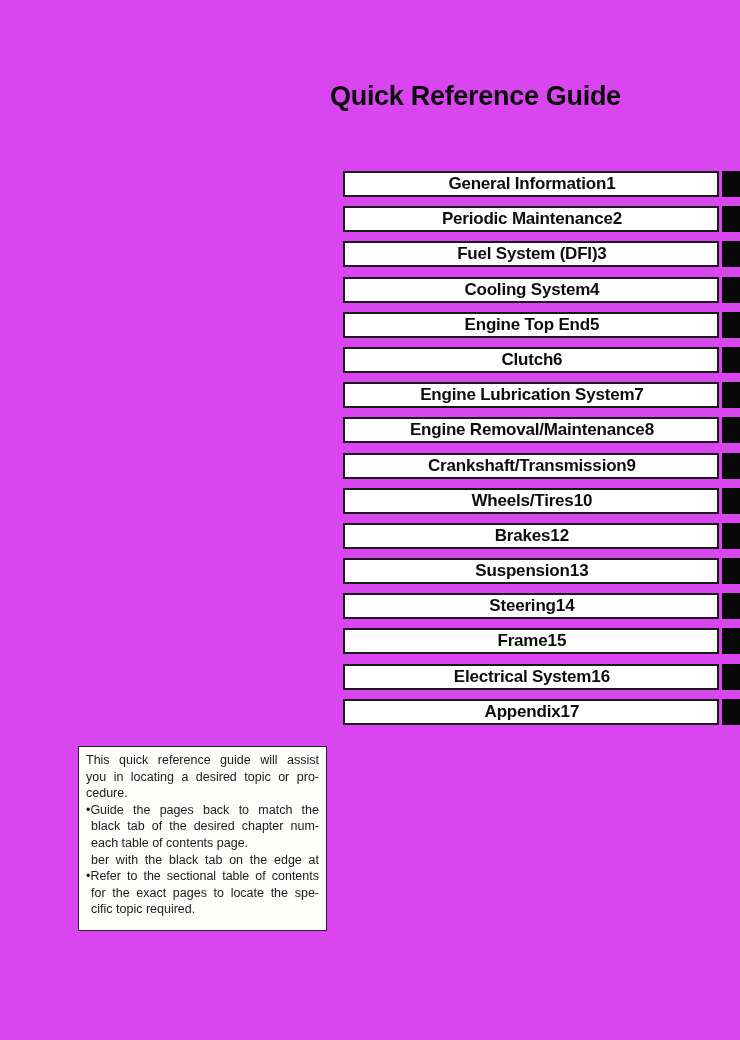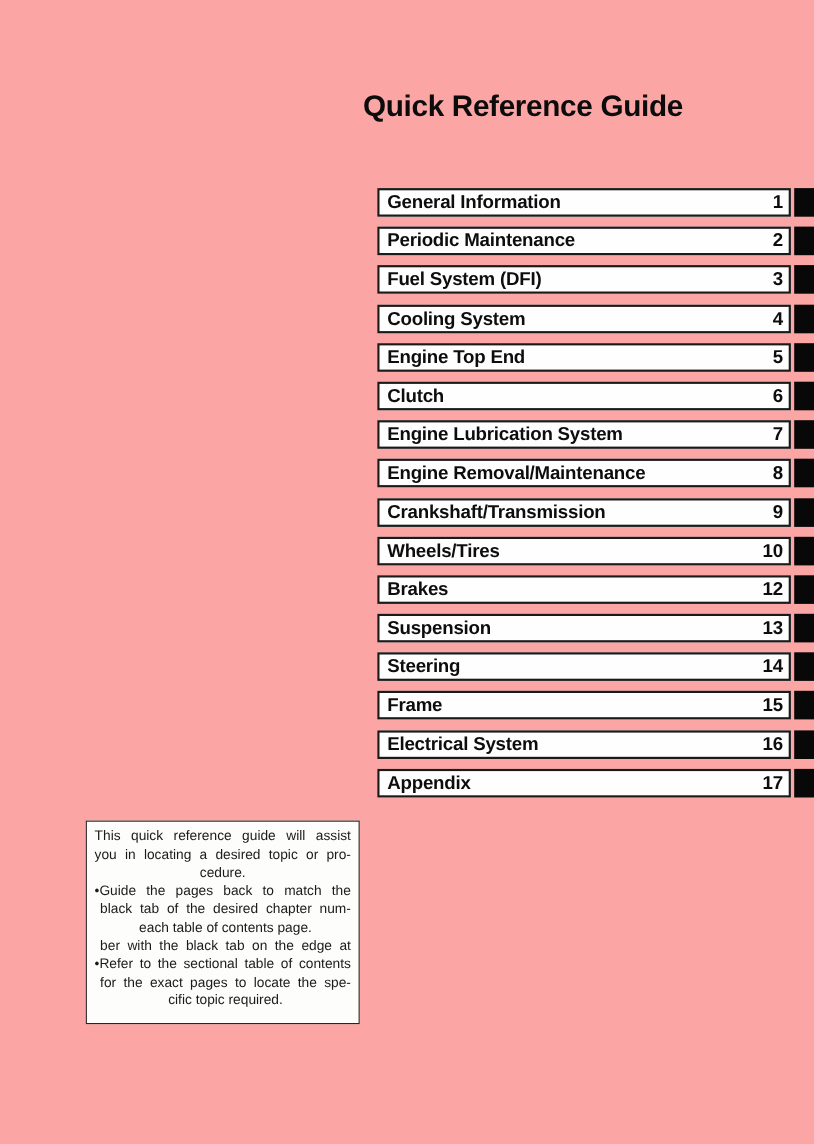--- a/index.html
+++ b/index.html
@@ -5,21 +5,21 @@
   html, body {
     margin: 0;
     padding: 0;
     background: #ffffff;
     font-family: "Liberation Sans", sans-serif;
   }
   .page {
     position: relative;
     width: 740px;
     height: 1040px;
-    background: #fca5a5;
+    background: #d946ef;
     overflow: hidden;
     color: #0d0d0d;
   }
   .page-title {
     position: absolute;
     left: 330px;
     top: 81px;
     margin: 0;
     font-size: 27px;
     font-weight: bold;
@@ -41,21 +41,21 @@
     align-items: stretch;
     height: 26px;
   }
   .chapter-box {
     box-sizing: border-box;
     width: 376px;
     border: 2px solid #1a1a1a;
     background: #fefefe;
     display: flex;
     align-items: center;
-    justify-content: space-between;
+    justify-content: center;
     padding: 0 4px 0 7px;
   }
   .chapter-label {
     font-size: 17px;
     font-weight: bold;
     letter-spacing: -0.2px;
     white-space: nowrap;
   }
   .chapter-number {
     font-size: 17px;
@@ -74,21 +74,21 @@
     top: 746px;
     width: 249px;
     height: 185px;
     border: 1.5px solid #242424;
     background: #fdfdfc;
     padding: 5px 7px 0 7px;
     font-size: 12.5px;
     line-height: 16.6px;
     color: #1b1b1b;
   }
-  .note-line { white-space: nowrap; text-align: center; }
+  .note-line { white-space: nowrap; }
   .note-line.justify {
     white-space: normal;
     text-align: justify;
     text-align-last: justify;
   }
   .note-line.indent { padding-left: 5px; }
 </style>
 </head>
 <body>
 

